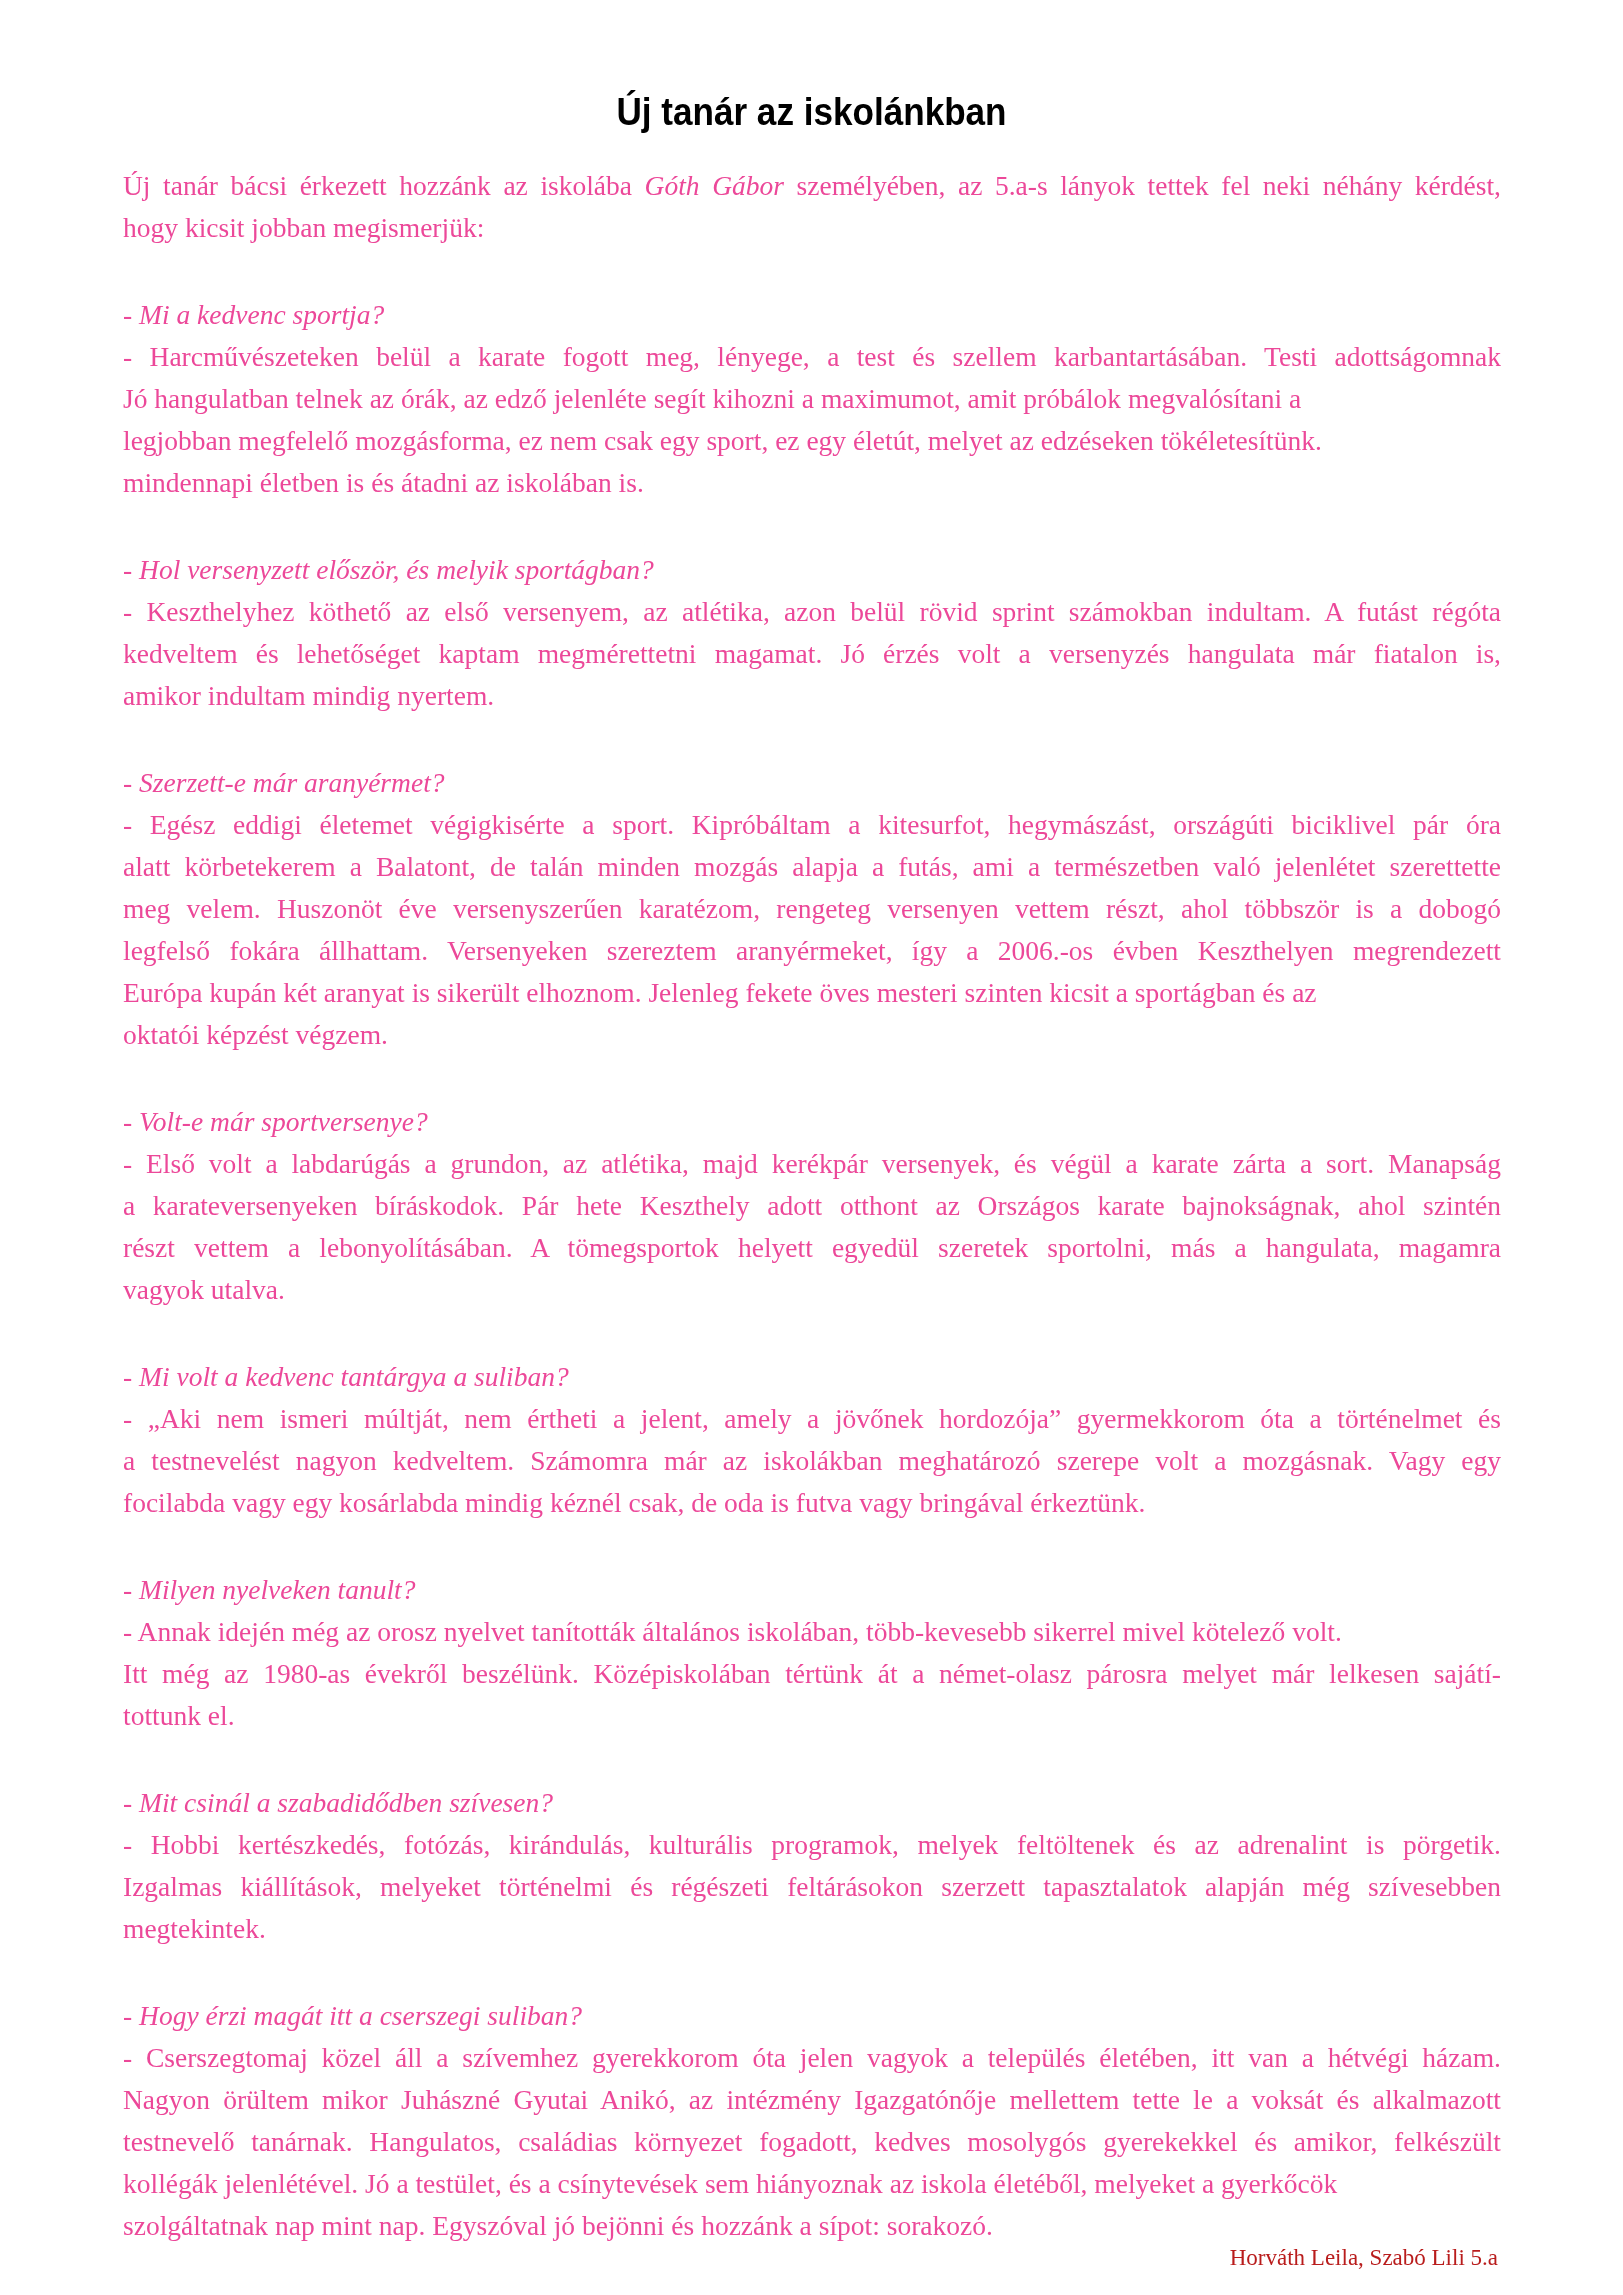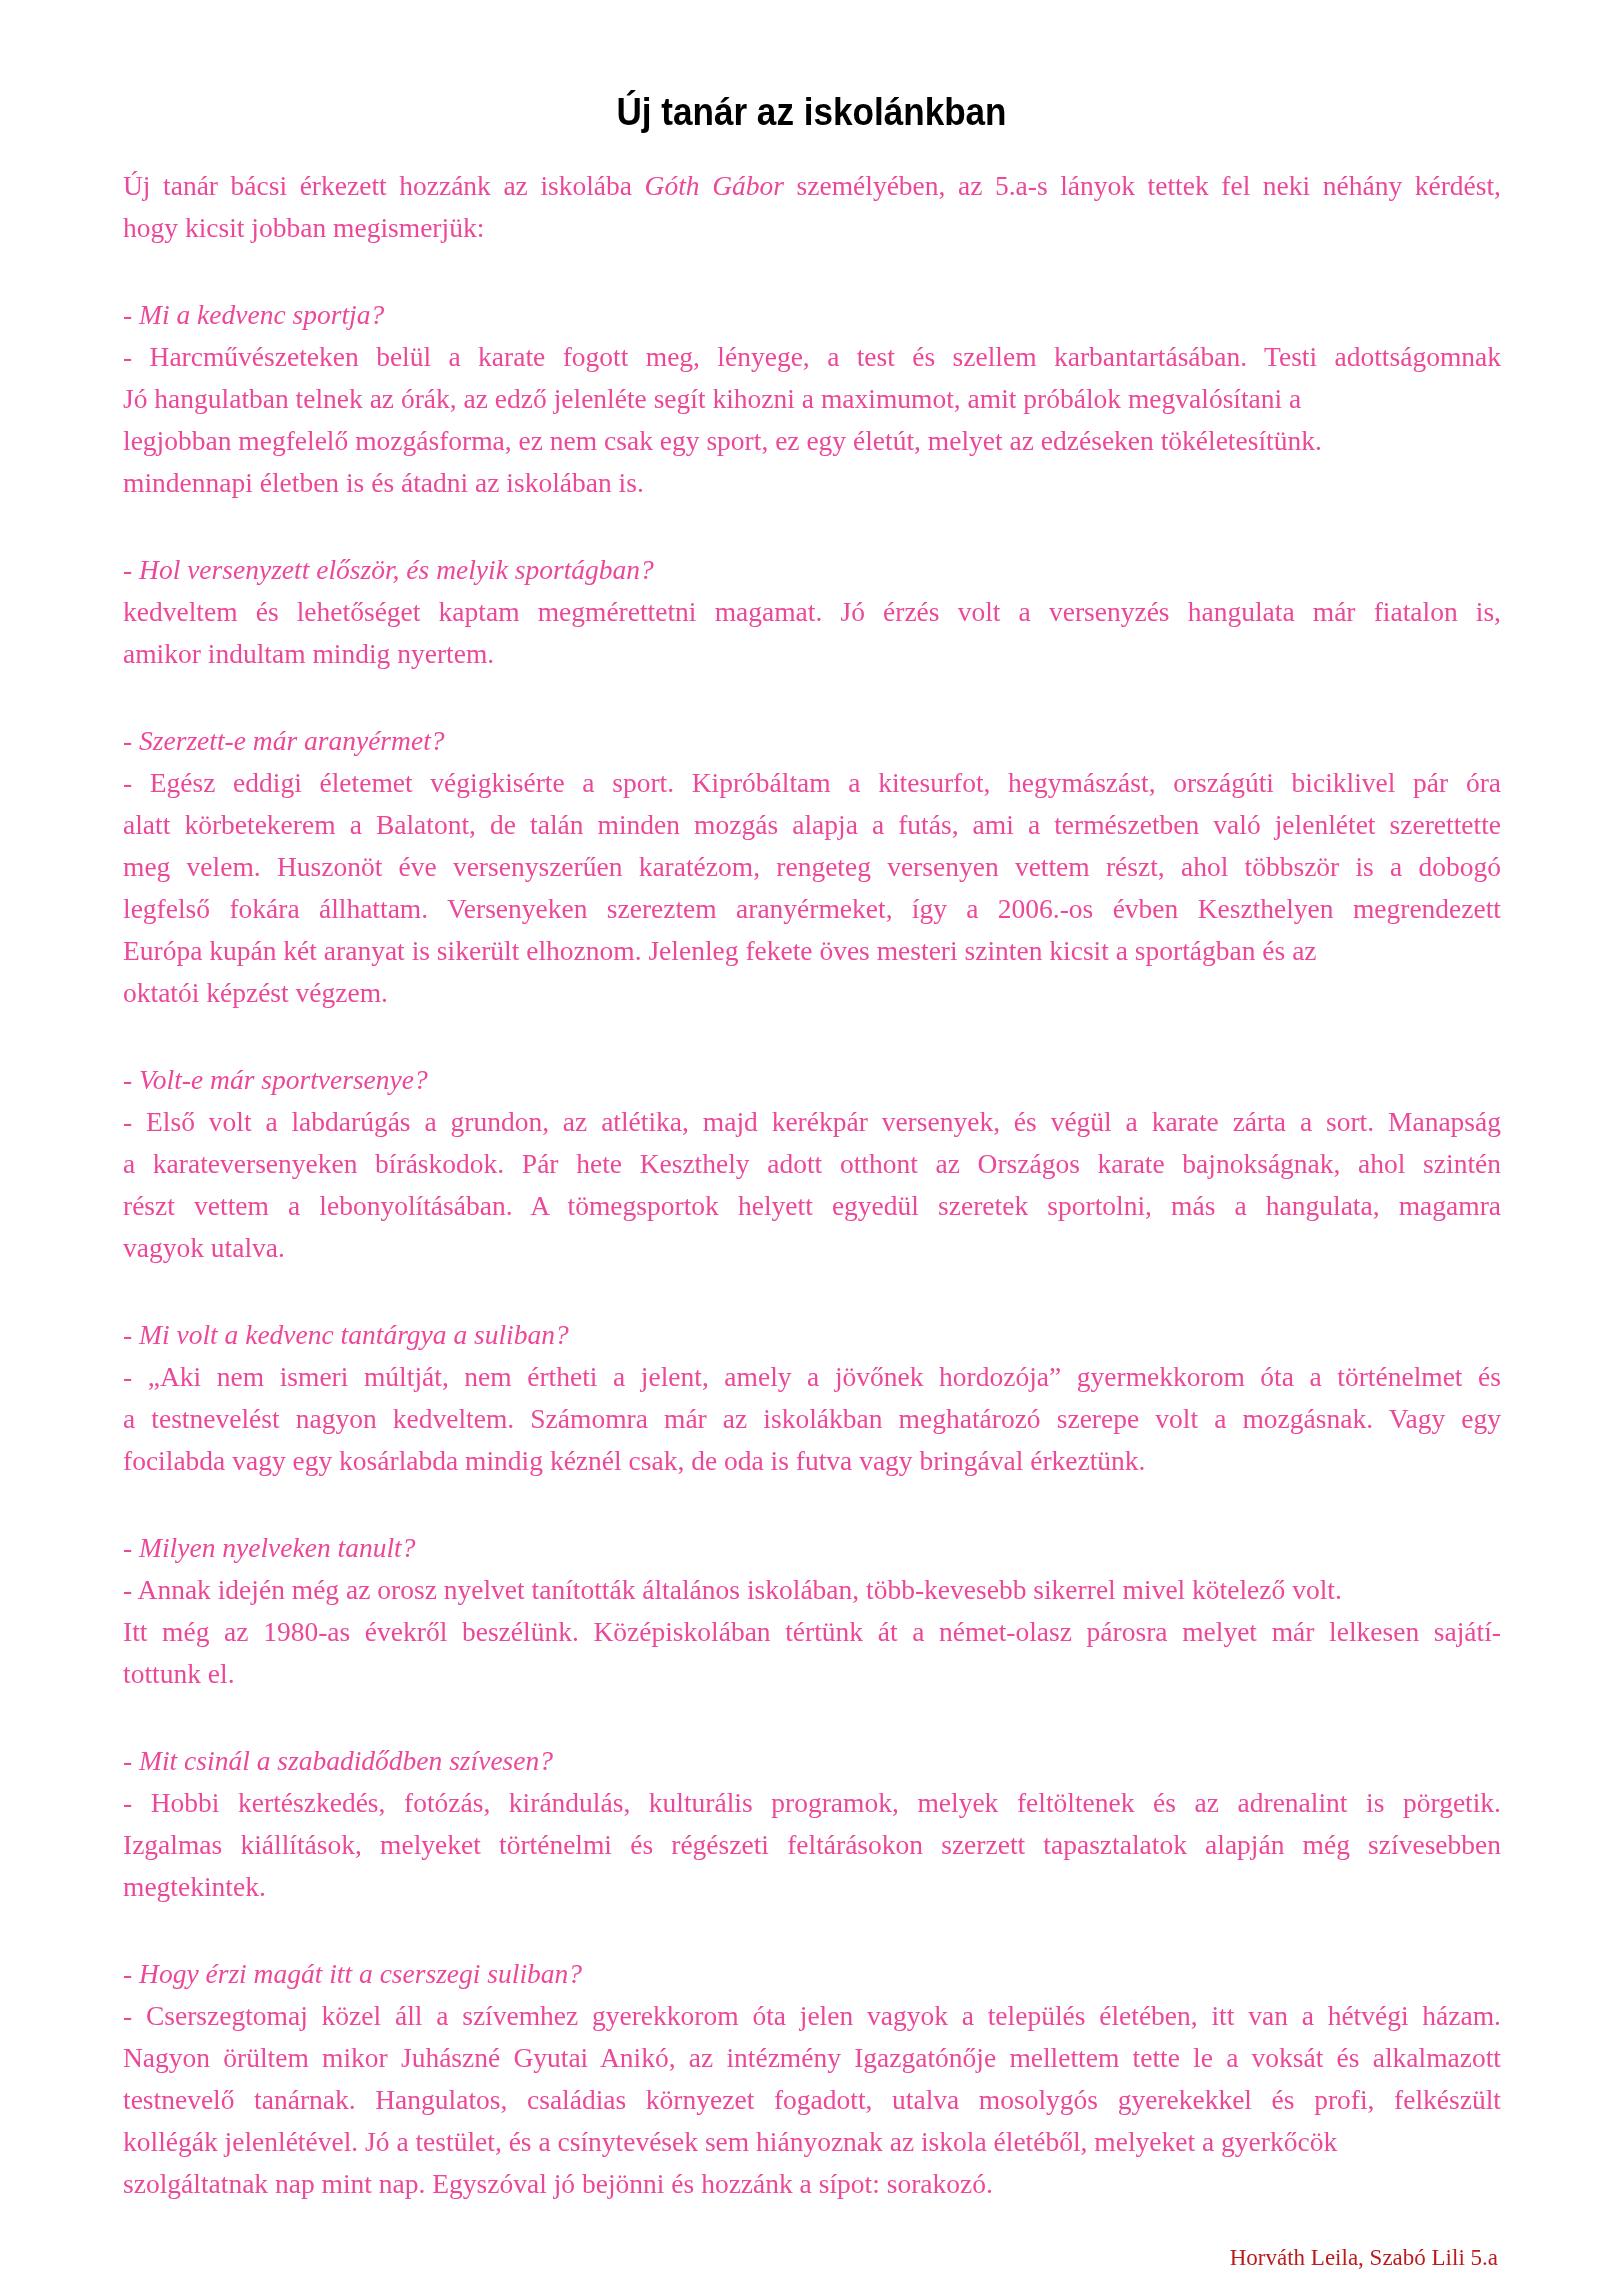--- a/index.html
+++ b/index.html
@@ -40,20 +40,21 @@
           <div class="gap"></div>
           <span class="line q">- Mi a kedvenc sportja?</span>
           <span class="line j">- Harcművészeteken belül a karate fogott meg, lényege, a test és szellem karbantartásában. Testi adottságomnak</span>
           <span class="line">Jó hangulatban telnek az órák, az edző jelenléte segít kihozni a maximumot, amit próbálok megvalósítani a</span>
           <span class="line">legjobban megfelelő mozgásforma, ez nem csak egy sport, ez egy életút, melyet az edzéseken tökéletesítünk.</span>
           <span class="line">mindennapi életben is és átadni az iskolában is.</span>
         </div>
         <div>
           <div class="gap"></div>
           <span class="line q">- Hol versenyzett először, és melyik sportágban?</span>
+          <span class="line j">- Keszthelyhez köthető az első versenyem, az atlétika, azon belül rövid sprint számokban indultam. A futást régóta</span>
           <span class="line j">kedveltem és lehetőséget kaptam megmérettetni magamat. Jó érzés volt a versenyzés hangulata már fiatalon is,</span>
           <span class="line">amikor indultam mindig nyertem.</span>
         </div>
         <div>
           <div class="gap"></div>
           <span class="line q">- Szerzett-e már aranyérmet?</span>
           <span class="line j">- Egész eddigi életemet végigkisérte a sport. Kipróbáltam a kitesurfot, hegymászást, országúti biciklivel pár óra</span>
           <span class="line j">alatt körbetekerem a Balatont, de talán minden mozgás alapja a futás, ami a természetben való jelenlétet szerettette</span>
           <span class="line j">meg velem. Huszonöt éve versenyszerűen karatézom, rengeteg versenyen vettem részt, ahol többször is a dobogó</span>
           <span class="line j">legfelső fokára állhattam. Versenyeken szereztem aranyérmeket, így a 2006.-os évben Keszthelyen megrendezett</span>
@@ -87,21 +88,21 @@
           <span class="line q">- Mit csinál a szabadidődben szívesen?</span>
           <span class="line j">- Hobbi kertészkedés, fotózás, kirándulás, kulturális programok, melyek feltöltenek és az adrenalint is pörgetik.</span>
           <span class="line j">Izgalmas kiállítások, melyeket történelmi és régészeti feltárásokon szerzett tapasztalatok alapján még szívesebben</span>
           <span class="line">megtekintek.</span>
         </div>
         <div>
           <div class="gap"></div>
           <span class="line q">- Hogy érzi magát itt a cserszegi suliban?</span>
           <span class="line j">- Cserszegtomaj közel áll a szívemhez gyerekkorom óta jelen vagyok a település életében, itt van a hétvégi házam.</span>
           <span class="line j">Nagyon örültem mikor Juhászné Gyutai Anikó, az intézmény Igazgatónője mellettem tette le a voksát és alkalmazott</span>
-          <span class="line j">testnevelő tanárnak. Hangulatos, családias környezet fogadott, utalva mosolygós gyerekekkel és profi, felkészült</span>
+          <span class="line j">testnevelő tanárnak. Hangulatos, családias környezet fogadott, kedves mosolygós gyerekekkel és amikor, felkészült</span>
           <span class="line">kollégák jelenlétével. Jó a testület, és a csínytevések sem hiányoznak az iskola életéből, melyeket a gyerkőcök</span>
           <span class="line">szolgáltatnak nap mint nap. Egyszóval jó bejönni és hozzánk a sípot: sorakozó.</span>
         </div>
       </div>
   </div>
 
   <div class="sig">Horváth Leila, Szabó Lili 5.a</div>
 </div>
 
 

